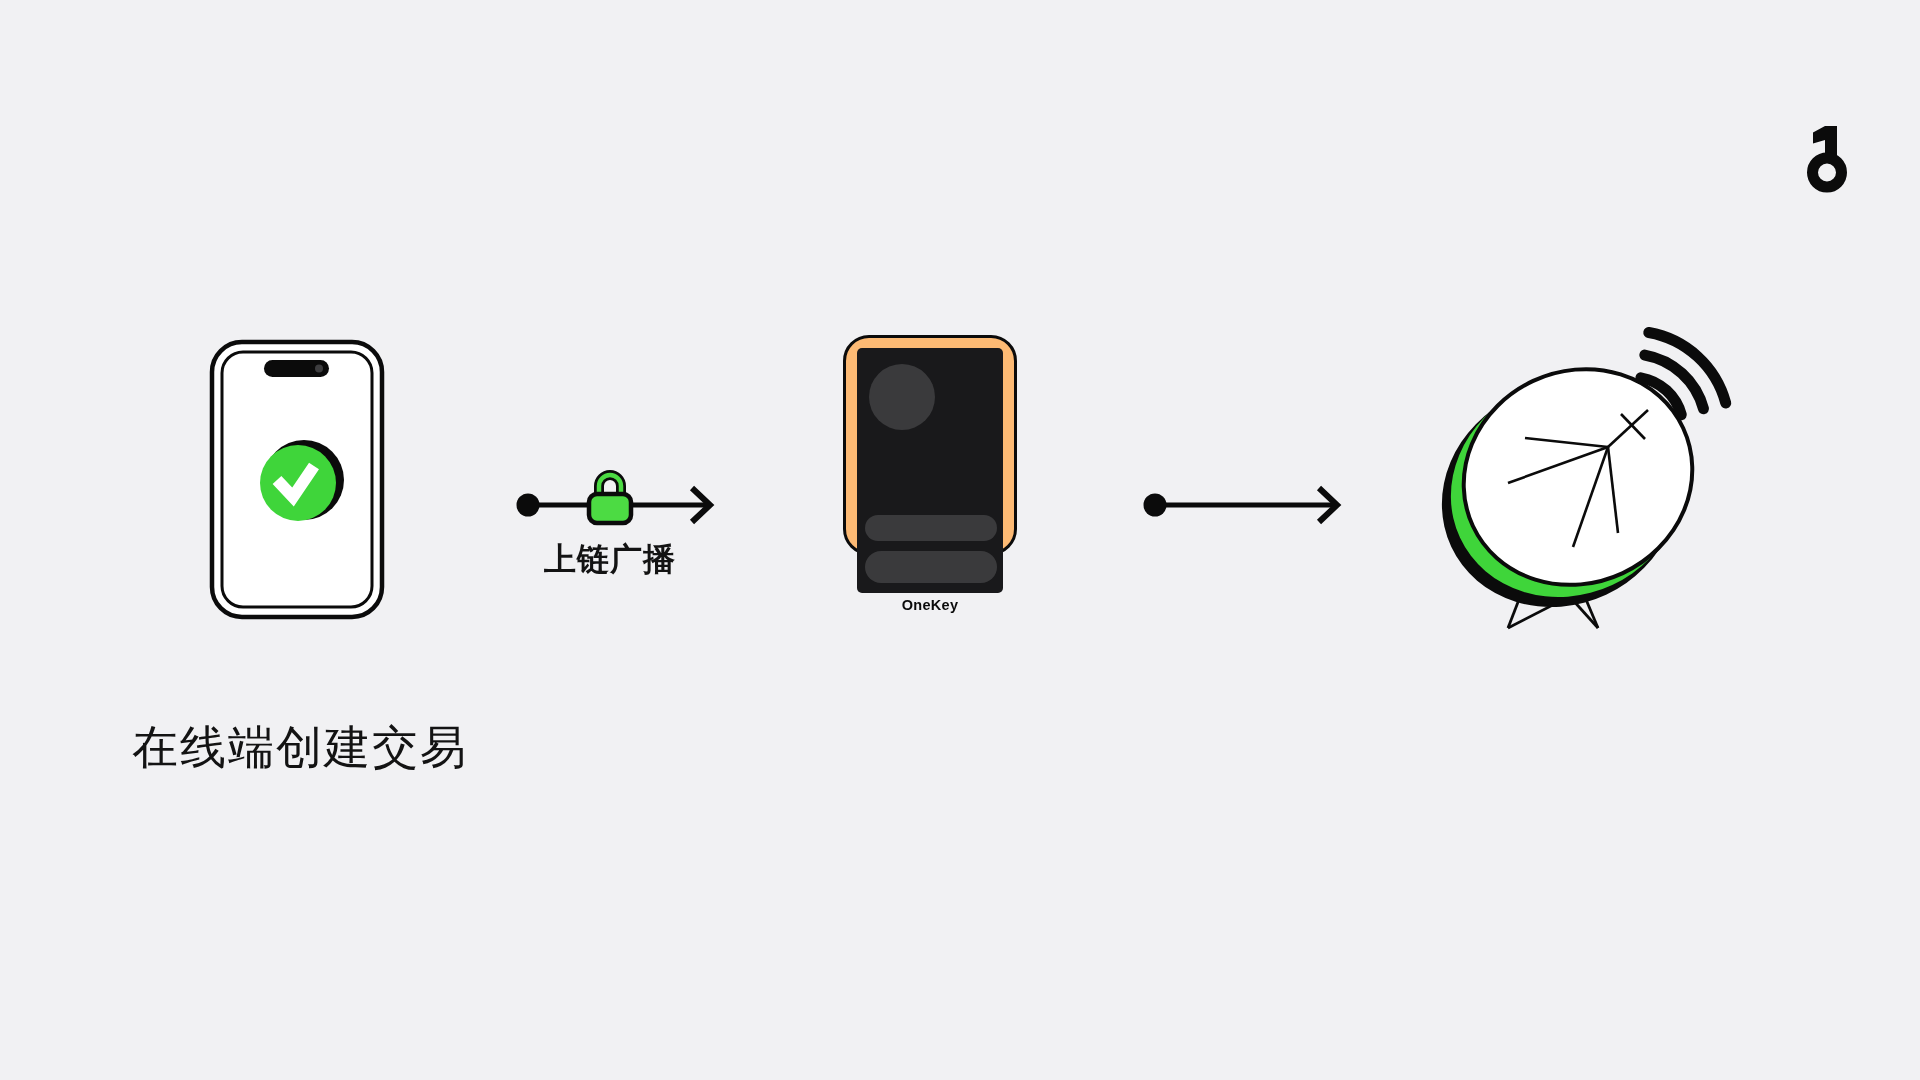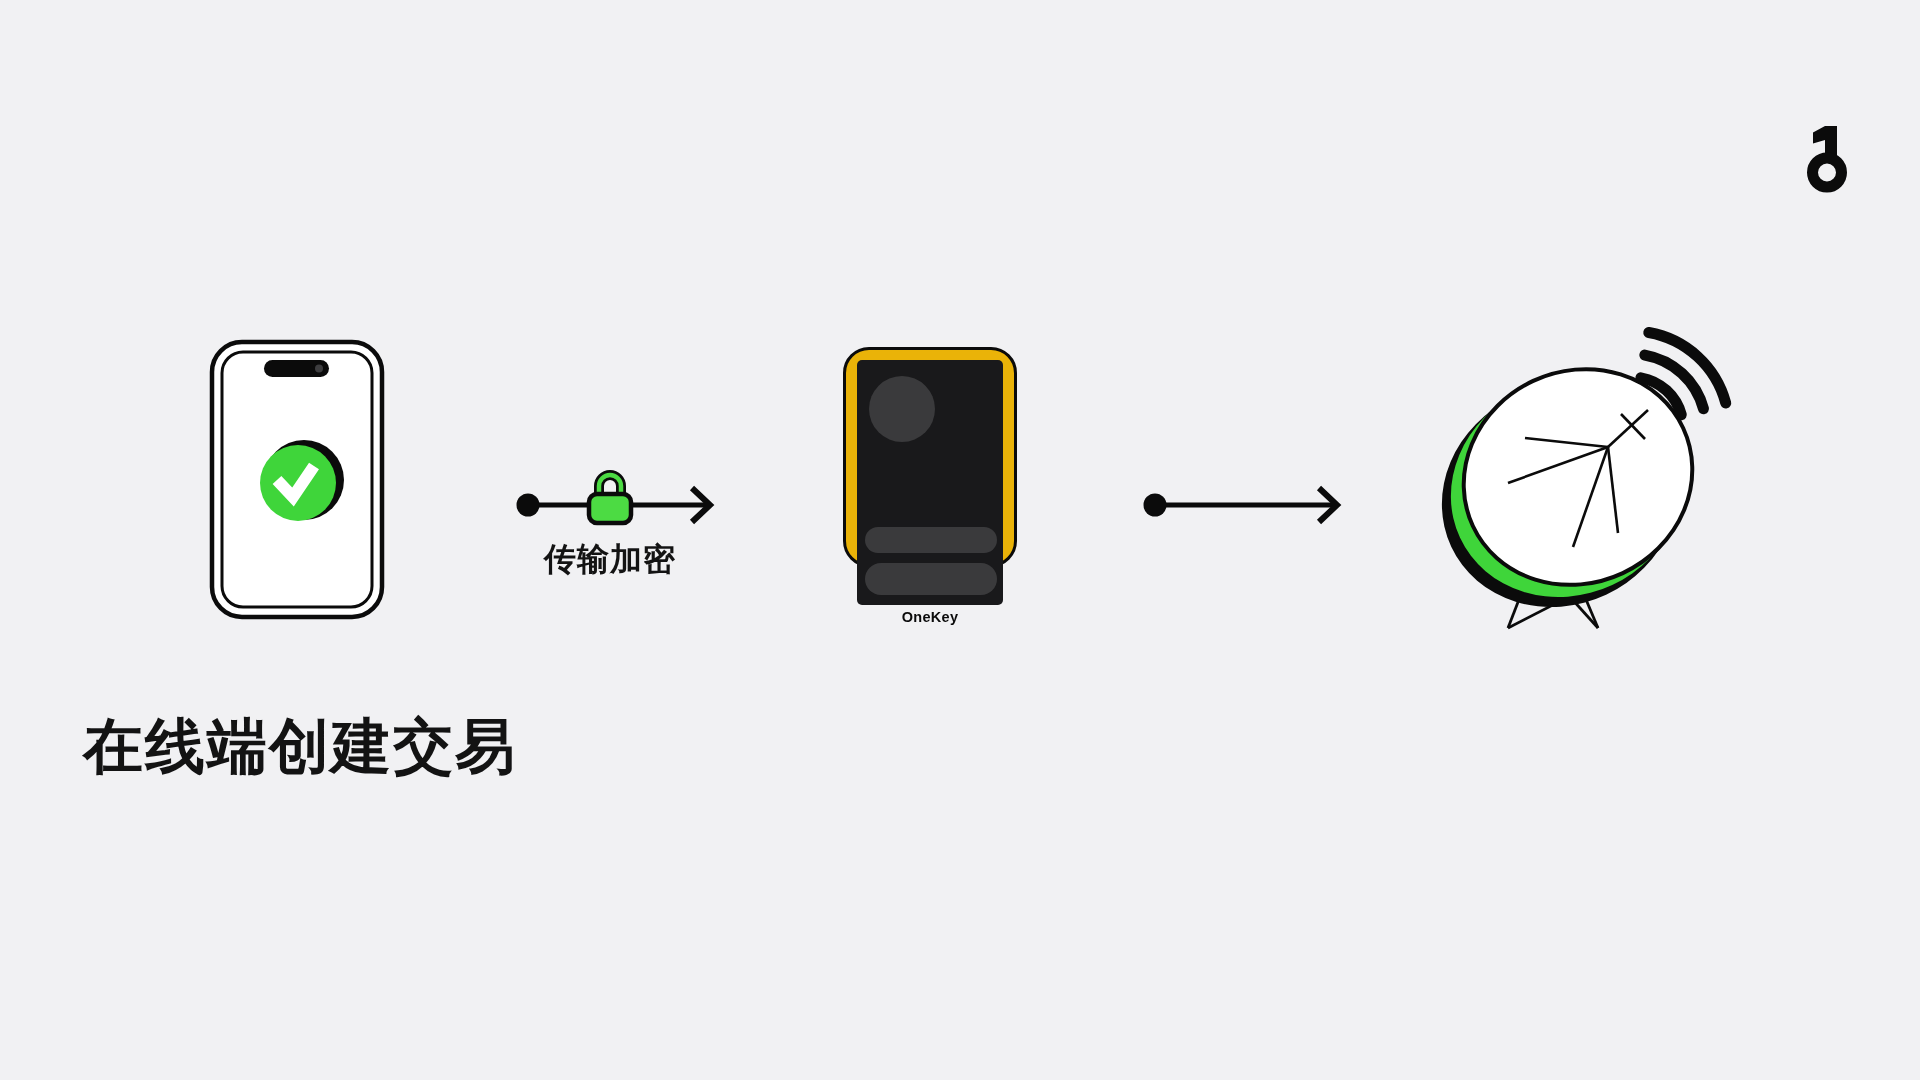--- a/index.html
+++ b/index.html
@@ -19,22 +19,22 @@
     position:relative;
   }
   .canvas{position:absolute;inset:0;background:var(--bg);}
   .abs{position:absolute;}
 
   
   .step-caption{
     position:absolute;
     top:722px;
     transform:translateX(-50%);
-    font-size:60px;
-    font-weight:700;
+    font-size:46px;
+    font-weight:400;
     letter-spacing:2px;
     color:var(--text);
     white-space:nowrap;
     line-height:50px;
     text-align:right;
   }
   .caption-1{left:300px;}
   .caption-2{left:928px;}
   .caption-3{left:1578px;}
 
@@ -49,24 +49,23 @@
     letter-spacing:1px;
     color:var(--text);
     white-space:nowrap;
   }
 
   
   .device{
     position:absolute;
     left:843px;top:335px;
     width:174px;height:220px;
-    background:#eab308;
+    background:#fdba74;
     border:3px solid var(--ink);
     border-radius:26px;
-    margin-top:12px;
   }
   .device-screen{
     position:absolute;
     left:11px;top:10px;
     width:146px;height:245px;
     background:var(--screen-dark);
     border-radius:5px;
   }
   .screen-circle{
     position:absolute;
@@ -120,21 +119,21 @@
   </svg>
 
   <svg class="abs" style="left:505px;top:455px;" width="230" height="90" viewBox="0 0 230 90">
     <line x1="23" y1="50" x2="202" y2="50" class="stroke-ink" stroke-width="5"></line>
     <circle cx="23" cy="50" r="11.5" class="fill-ink"></circle>
     <path d="M187,33 L205,50 L187,67" fill="none" class="stroke-ink" stroke-width="6" stroke-linejoin="miter"></path>
     <path d="M94,43 L94,31 A11,11 0 0 1 116,31 L116,43" fill="none" class="stroke-ink" stroke-width="10"></path>
     <path d="M94,43 L94,31 A11,11 0 0 1 116,31 L116,43" fill="none" stroke="#4CDB43" stroke-width="4.5"></path>
     <rect x="84" y="39" width="42" height="29" rx="8" class="fill-lock-green stroke-ink" stroke-width="4.5"></rect>
   </svg>
-  <div class="encrypt-label">传输加密</div>
+  <div class="encrypt-label">上链广播</div>
 
   <div class="device">
     <div class="device-screen">
       <div class="screen-circle"></div>
       <div class="screen-pill pill-1"></div>
       <div class="screen-pill pill-2"></div>
     </div>
     <div class="device-label">OneKey</div>
   </div>
 

